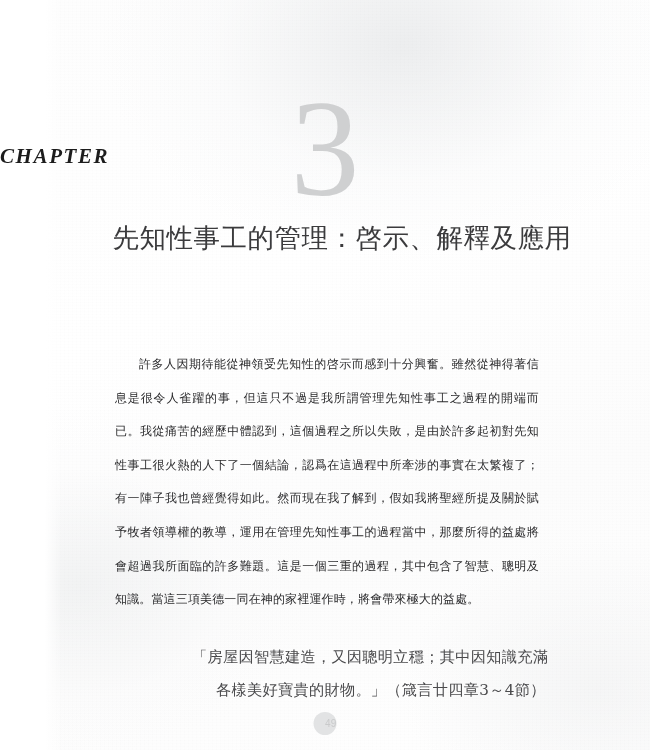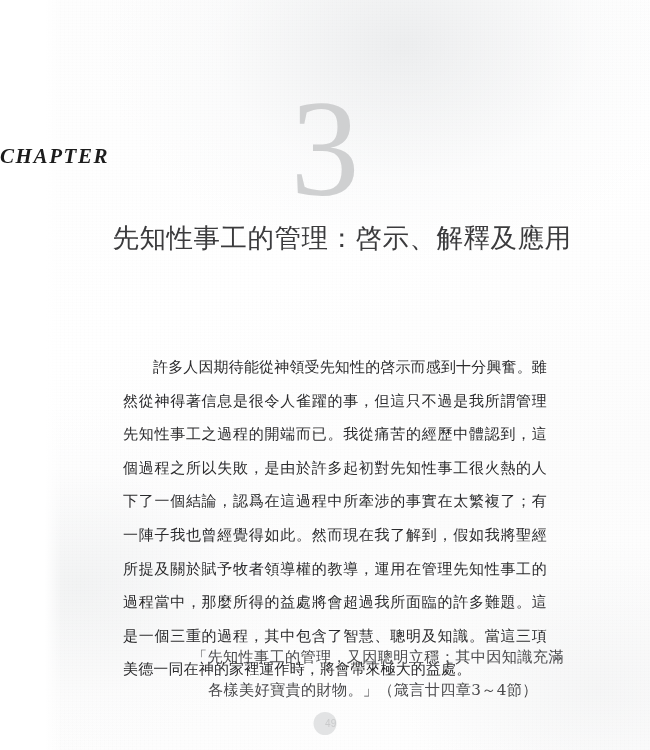--- a/index.html
+++ b/index.html
@@ -94,25 +94,25 @@
     font-size: 26.5px;
     line-height: 1.25;
     font-weight: 400;
     color: #3b3b3d;
     letter-spacing: 0.5px;
   }
 
   
   .body-text {
     position: absolute;
-    left: 123px;
+    left: 115px;
     top: 336px;
     width: 424px;
     font-family: "DejaVu Serif", "Liberation Serif", serif;
-    font-size: 15px;
+    font-size: 12px;
     line-height: 33.6px;
     color: #2b2b2d;
     text-align: justify;
     text-justify: inter-character;
     text-indent: 2em;
     letter-spacing: 0.15px;
   }
 
   
   .quote-block {
@@ -123,21 +123,21 @@
     font-family: "DejaVu Serif", "Liberation Serif", serif;
     font-size: 15.2px;
     line-height: 33px;
     color: #4a4a4c;
     letter-spacing: 0.3px;
   }
   .quote-line {
     white-space: nowrap;
   }
   .quote-line-2 {
-    margin-left: 16px;
+    margin-left: 24px;
   }
 
   
   .folio {
     position: absolute;
     left: 50%;
     top: 712px;
     transform: translateX(-50%);
     width: 23px;
     height: 23px;
@@ -163,21 +163,21 @@
   <div class="chapter-mark">
     <div class="chapter-numeral">3</div>
     <div class="chapter-word">CHAPTER</div>
   </div>
 
   <h1 class="chapter-title">先知性事工的管理：啓示、解釋及應用</h1>
 
   <p class="body-text">許多人因期待能從神領受先知性的啓示而感到十分興奮。雖然從神得著信息是很令人雀躍的事，但這只不過是我所謂管理先知性事工之過程的開端而已。我從痛苦的經歷中體認到，這個過程之所以失敗，是由於許多起初對先知性事工很火熱的人下了一個結論，認爲在這過程中所牽涉的事實在太繁複了；有一陣子我也曾經覺得如此。然而現在我了解到，假如我將聖經所提及關於賦予牧者領導權的教導，運用在管理先知性事工的過程當中，那麼所得的益處將會超過我所面臨的許多難題。這是一個三重的過程，其中包含了智慧、聰明及知識。當這三項美德一同在神的家裡運作時，將會帶來極大的益處。</p>
 
   <blockquote class="quote-block">
-    <div class="quote-line">「先知性事工的管理，又因聰明立穩；其中因知識充滿</div>
+    <div class="quote-line">「房屋因智慧建造，又因聰明立穩；其中因知識充滿</div>
     <div class="quote-line quote-line-2">各樣美好寶貴的財物。」（箴言廿四章3～4節）</div>
   </blockquote>
 
   <div class="folio">
     <span>49</span>
   </div>
 
 </div>
 
 </body></html>

